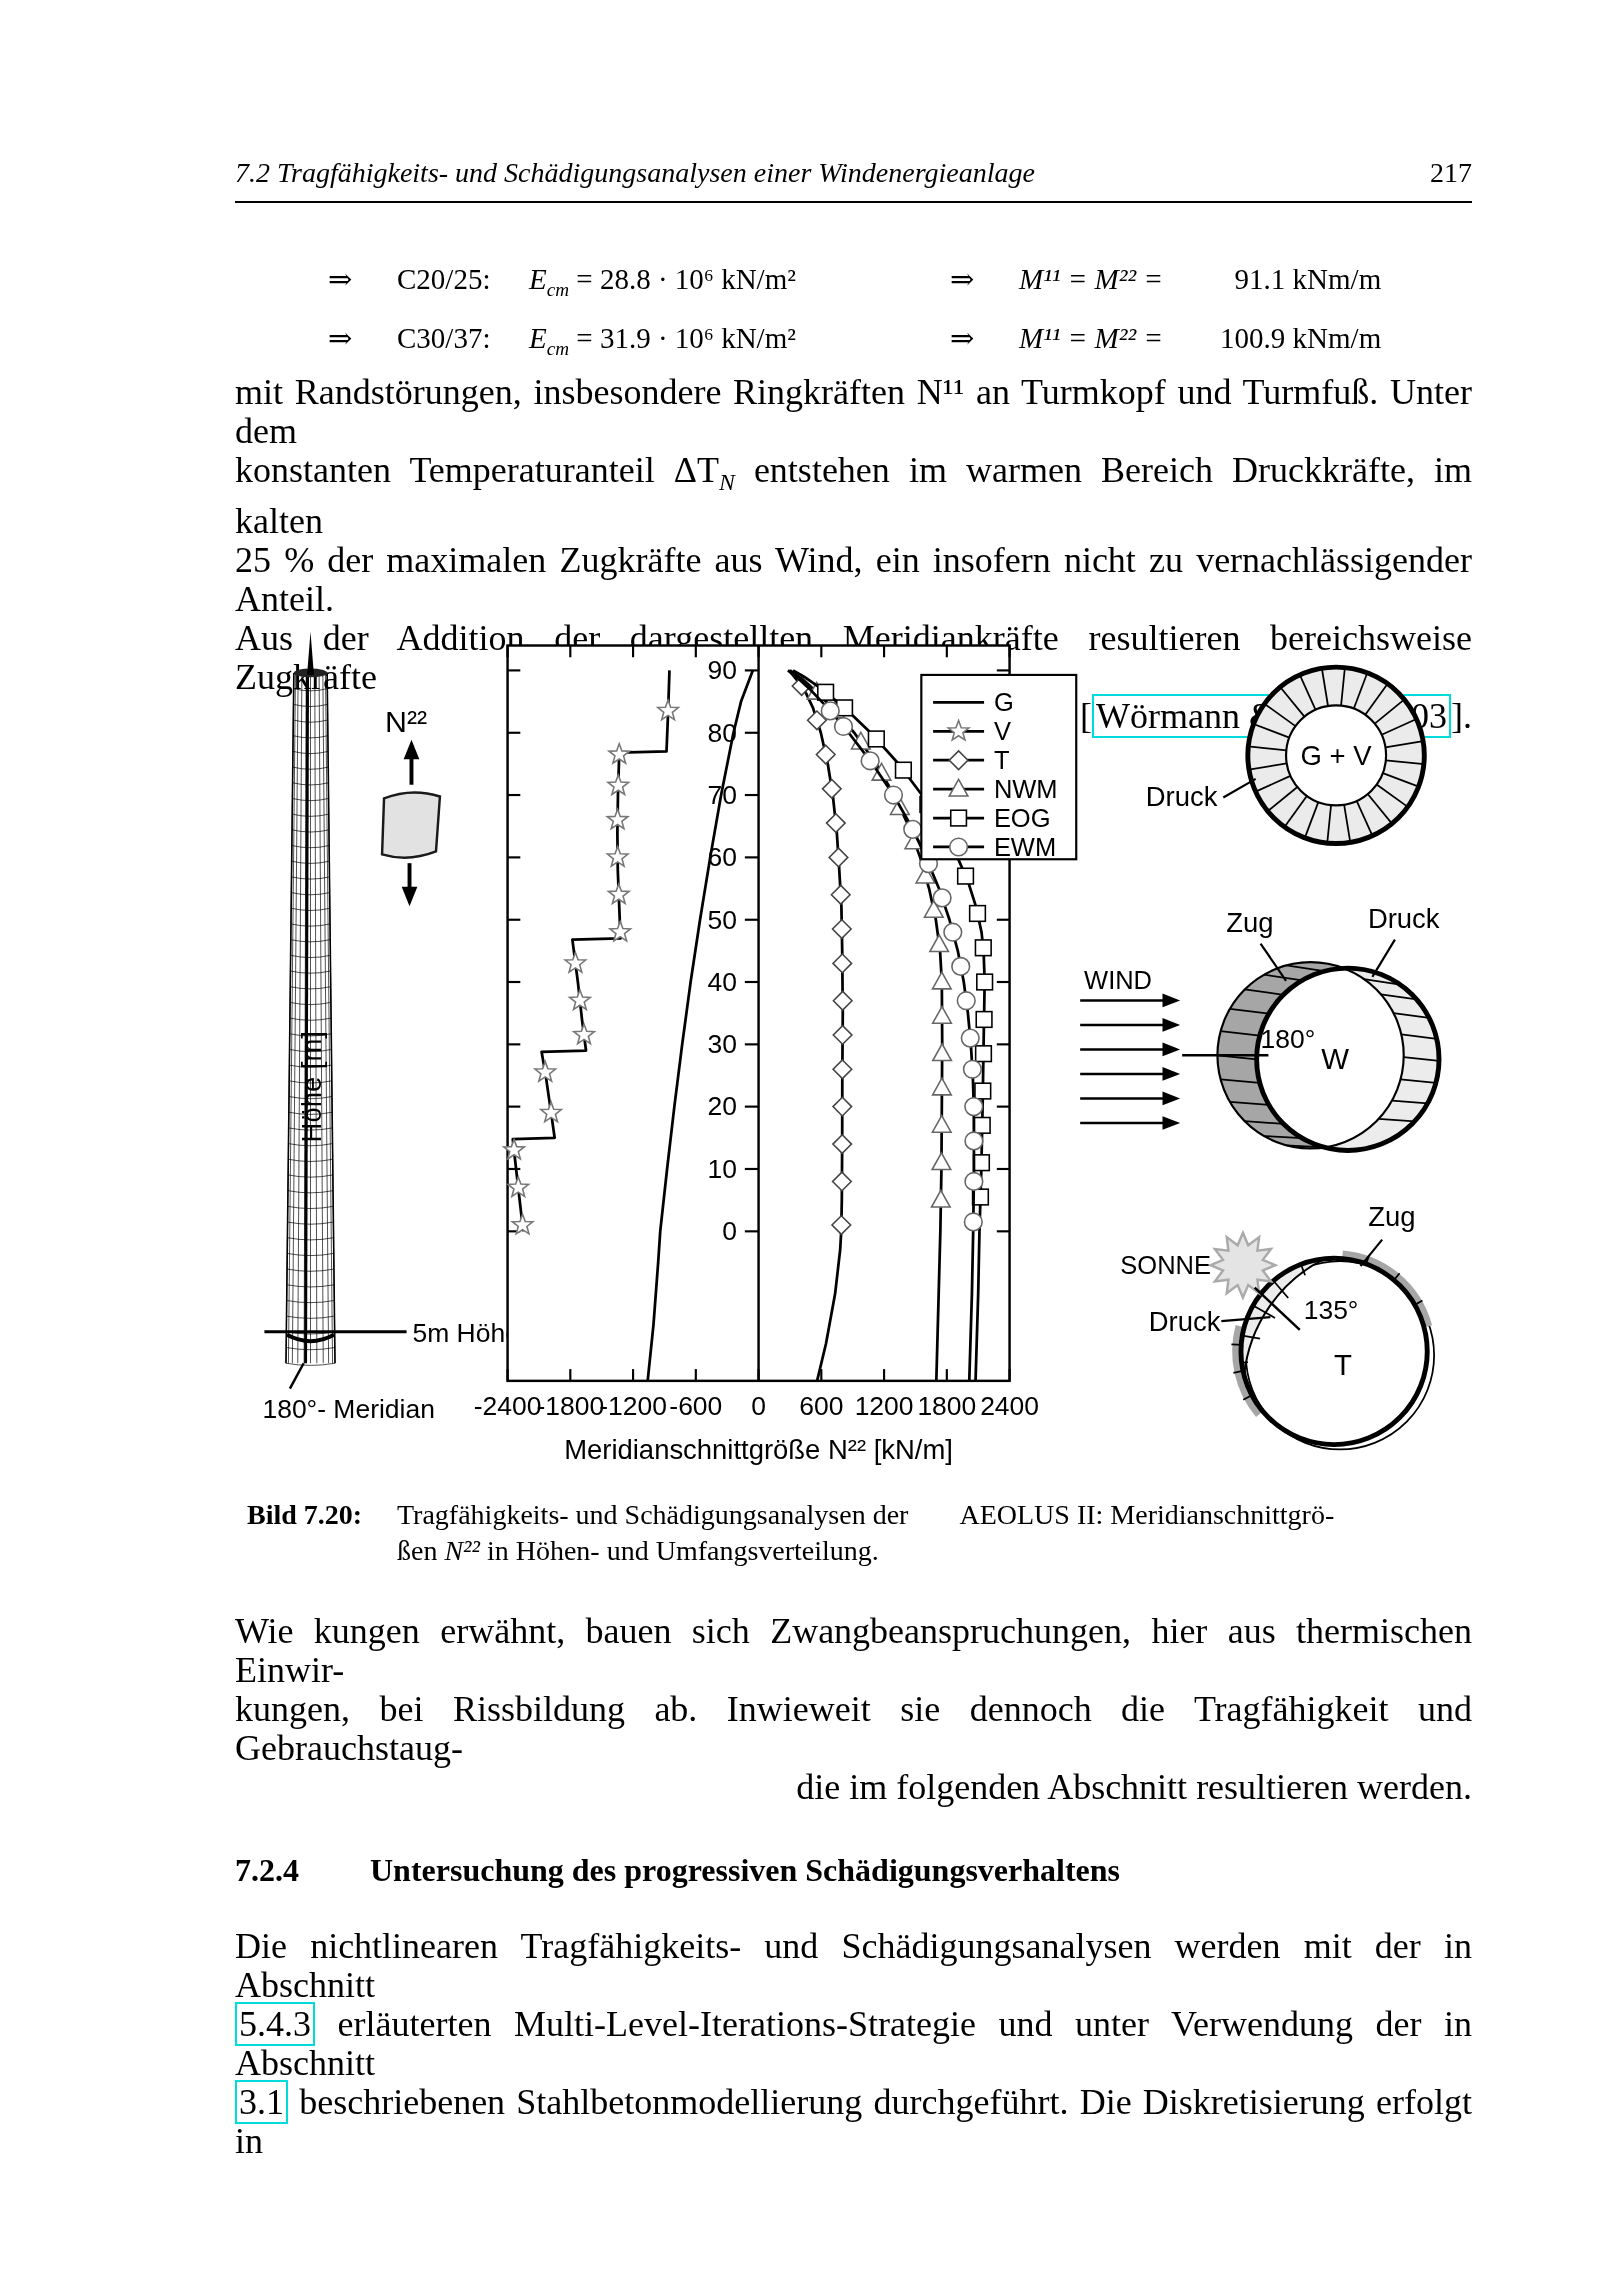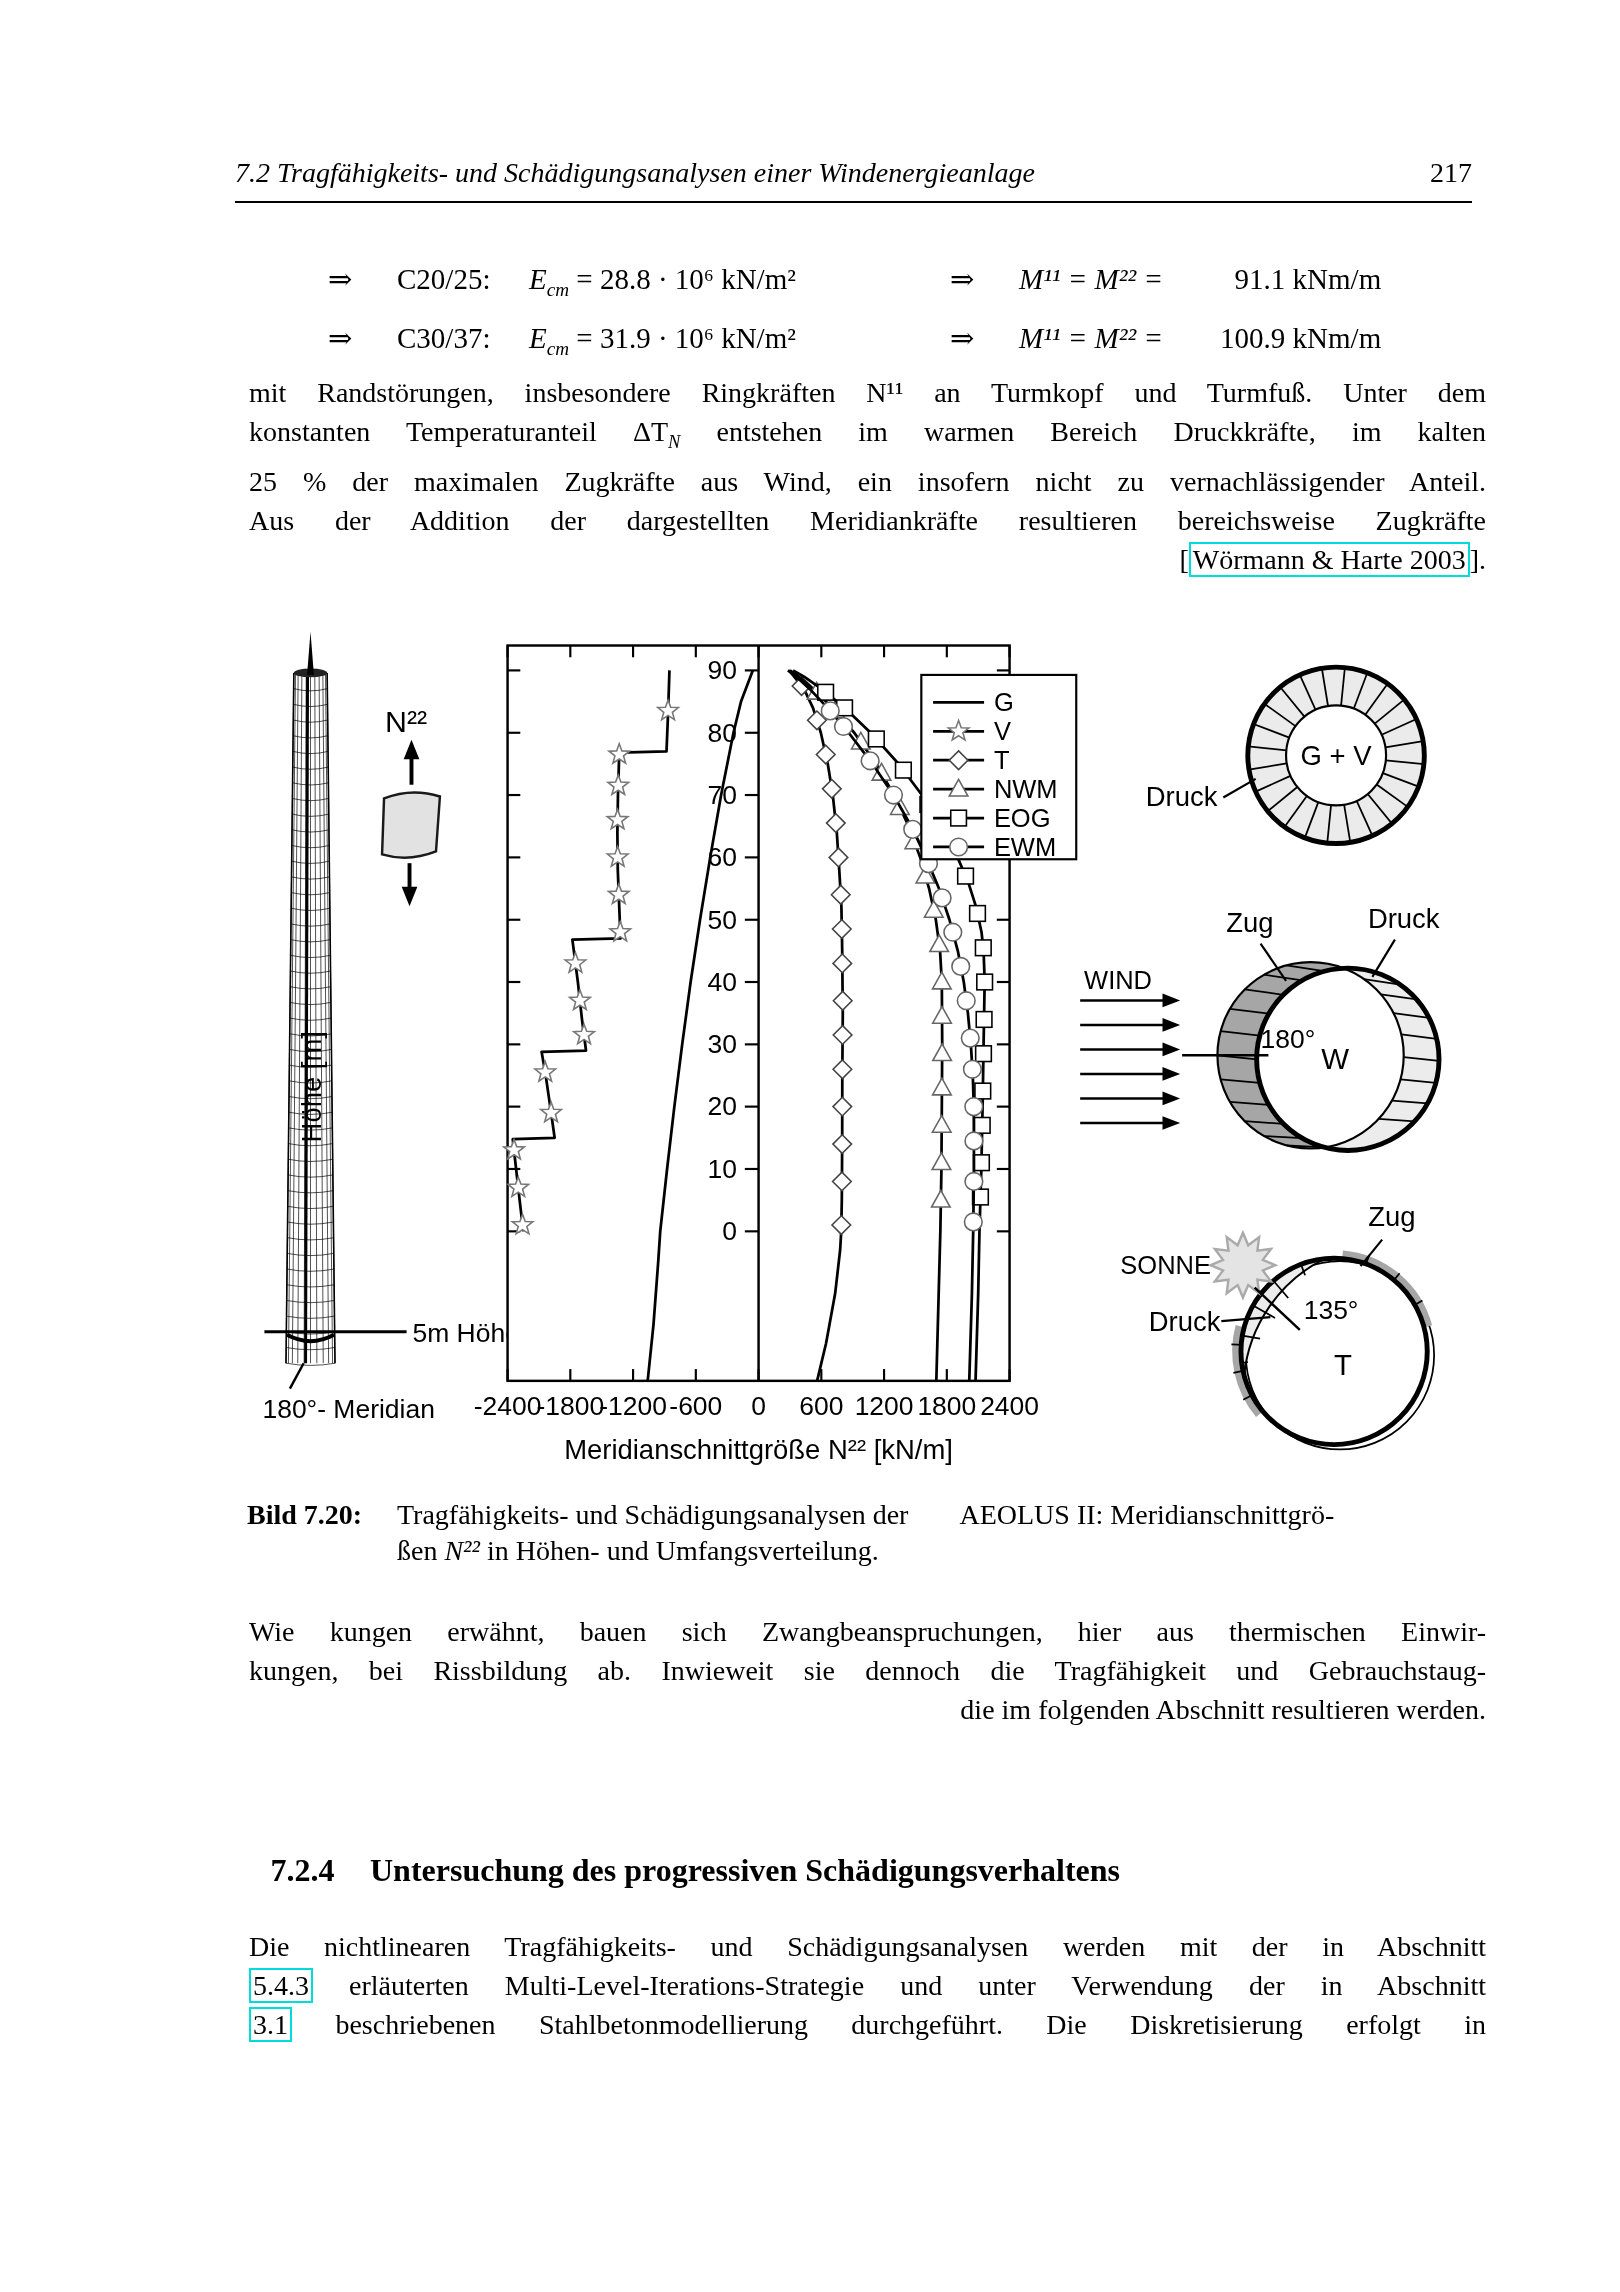--- a/index.html
+++ b/index.html
@@ -14,34 +14,34 @@
   #eqs{left:328px;top:250px;width:1078px;font-size:29px;}
   .eqrow{height:59px;line-height:59px;white-space:nowrap;}
   .eq-arr{display:inline-block;width:69px;}
   .eq-grade{display:inline-block;width:132px;}
   .eq-e{display:inline-block;width:421px;}
   .eq-m i{font-style:italic;}
   .eq-mval{display:inline-block;width:211px;text-align:right;}
   sub{font-size:0.66em;}
   i{font-style:italic;}
   
-  .para{left:249px;width:1237px;font-size:28px;line-height:39px;}
+  .para{left:235px;width:1237px;font-size:36px;line-height:39px;}
   #para1{top:373px;} #para2{top:1612px;} #para3{top:1927px;}
   .jline{text-align:justify;text-align-last:justify;}
   .lline{text-align:right;}
   .citebox{border:2.5px solid #00dcdc;padding:0 2px;}
   
   #figure{left:235px;top:616px;width:1255px;height:863px;}
   
   #caption{left:235px;top:1497px;width:1245px;font-size:28px;line-height:36px;padding-left:162px;box-sizing:border-box;}
   #caption .cap-label{position:absolute;left:12px;top:0;font-weight:bold;}
   .sans{font-family:Liberation Serif, serif;margin-left:44px;}
   
   #sect{left:235px;top:1852px;width:1237px;font-size:32px;font-weight:bold;}
-  #sect .num{display:inline-block;width:135px;text-align:center;}
+  #sect .num{display:inline-block;width:135px;}
 </style>
 </head>
 <body>
 
 <div class="abs" id="runhead">
   <span class="pageno">217</span>
   <span>7.2 Tragfähigkeits- und Schädigungsanalysen einer Windenergieanlage</span>
 </div>
 <div class="abs" id="headrule"></div>
 

